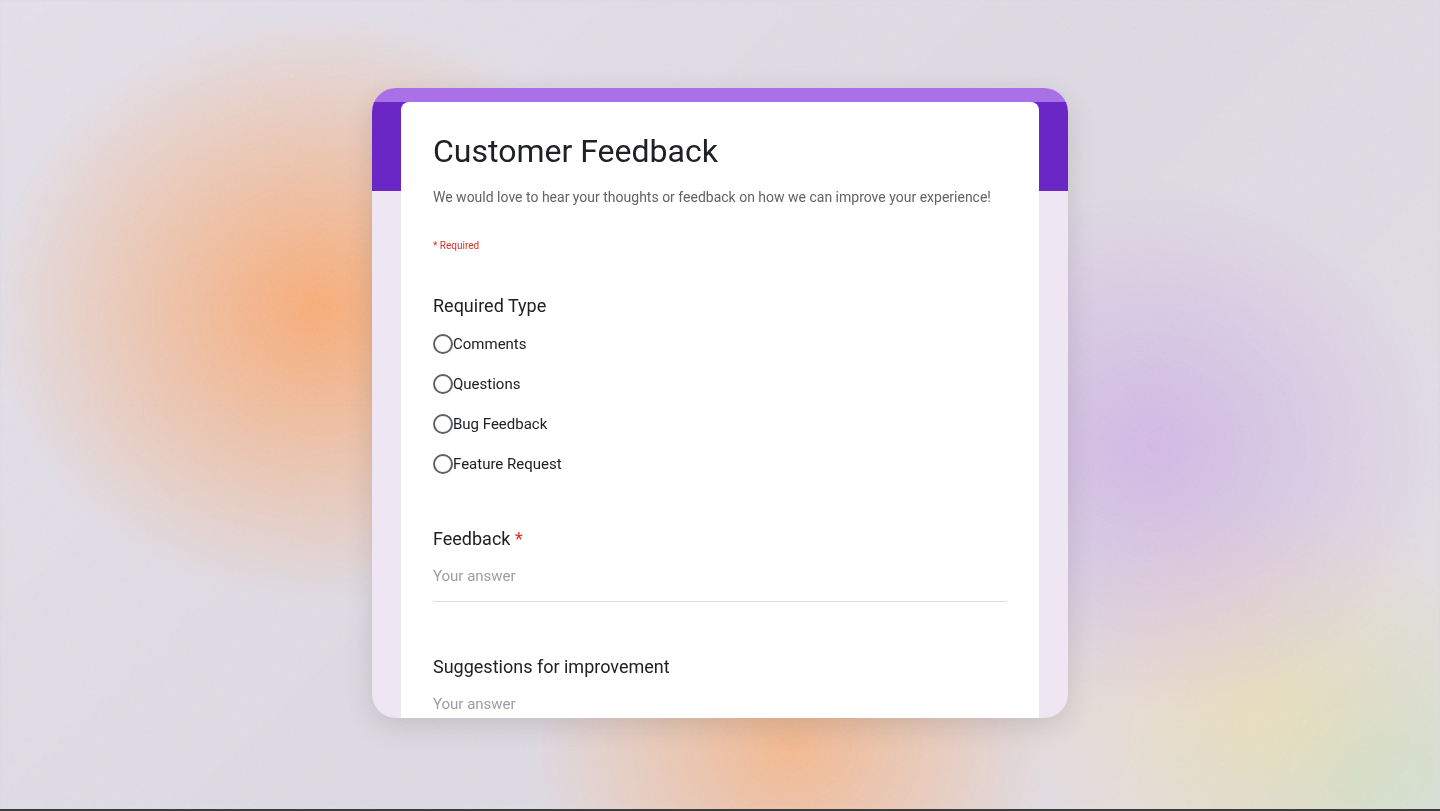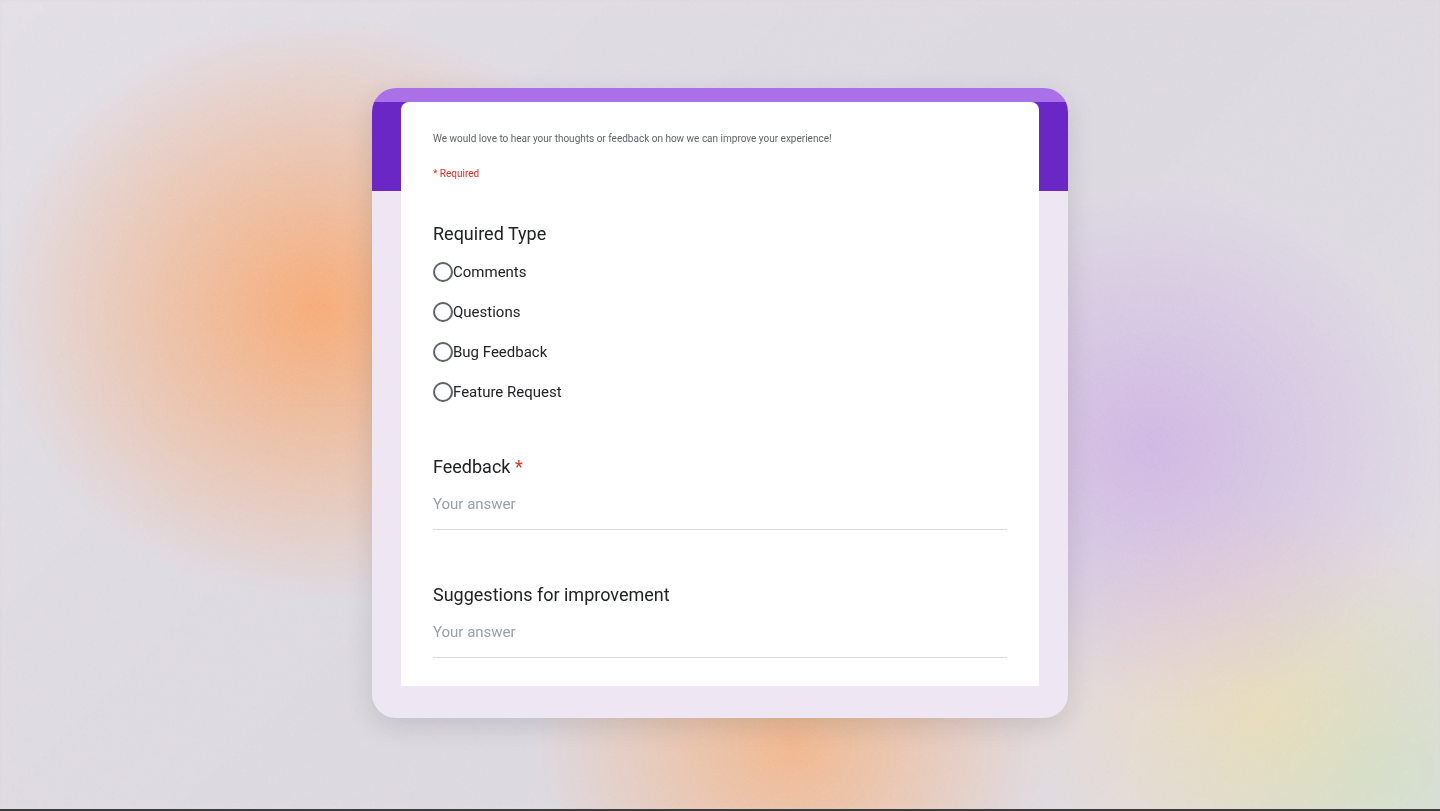--- a/index.html
+++ b/index.html
@@ -101,24 +101,24 @@
 
     .form-title {
       font-size: 32px;
       font-weight: 400;
       color: #202124;
       letter-spacing: 0;
       margin-bottom: 18px;
     }
 
     .form-description {
-      font-size: 10px;
+      font-size: 14px;
       color: #5f6368;
       line-height: 1.4;
-      margin-bottom: 22px;
+      margin-bottom: 32px;
     }
 
     .required-note {
       font-size: 10px;
       color: #d93025;
     }
 
     .question-block {
       margin: 0 29px 0 29px;
       background: #ffffff;
@@ -208,20 +208,21 @@
 <div class="form-wrapper">
   <div class="accent-top"></div>
   <div class="purple-shoulder-left"></div>
   <div class="purple-shoulder-right"></div>
 
   <div class="form-scroll">
 
     <div class="header-card">
       <div class="purple-band"></div>
       <div class="header-inner">
+        <h1 class="form-title">Customer Feedback</h1>
         <p class="form-description">We would love to hear your thoughts or feedback on how we can improve your experience!</p>
         <p class="required-note">* Required</p>
       </div>
     </div>
 
     <div class="question-block first-q">
       <div class="question-title">Required Type</div>
       <div class="radio-group">
         <label class="radio-row">
           <span class="radio-circle"></span>

